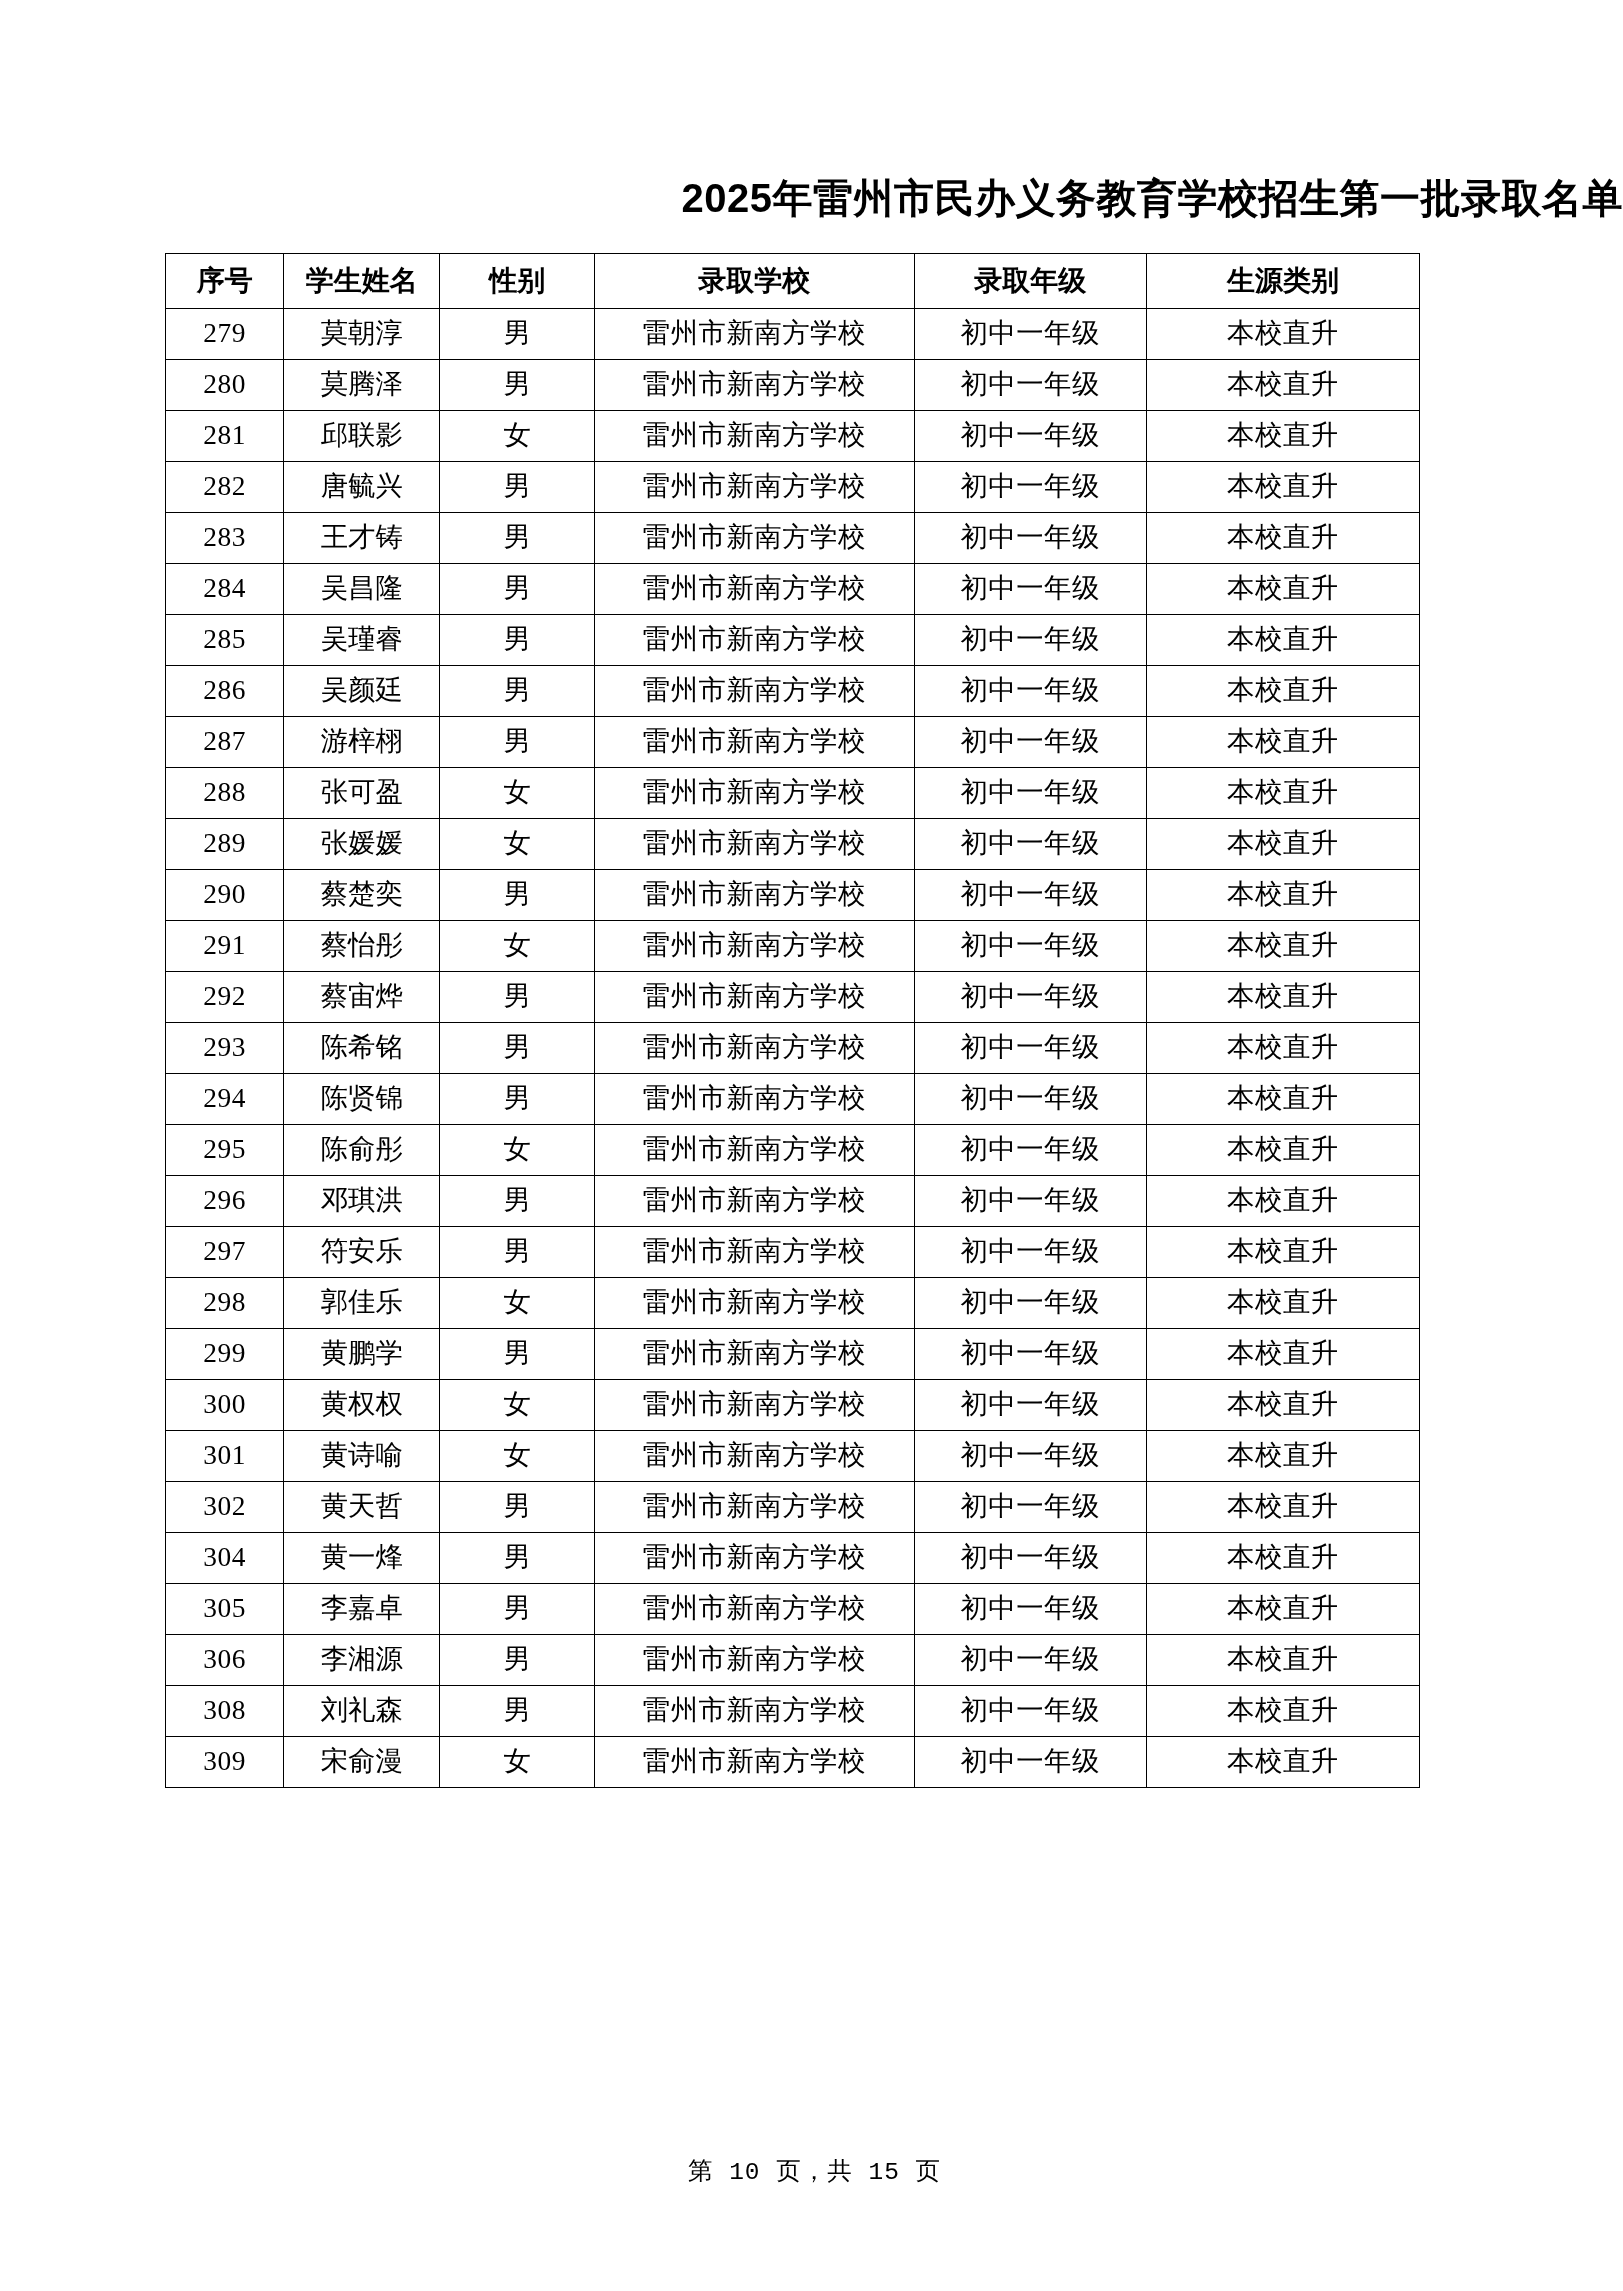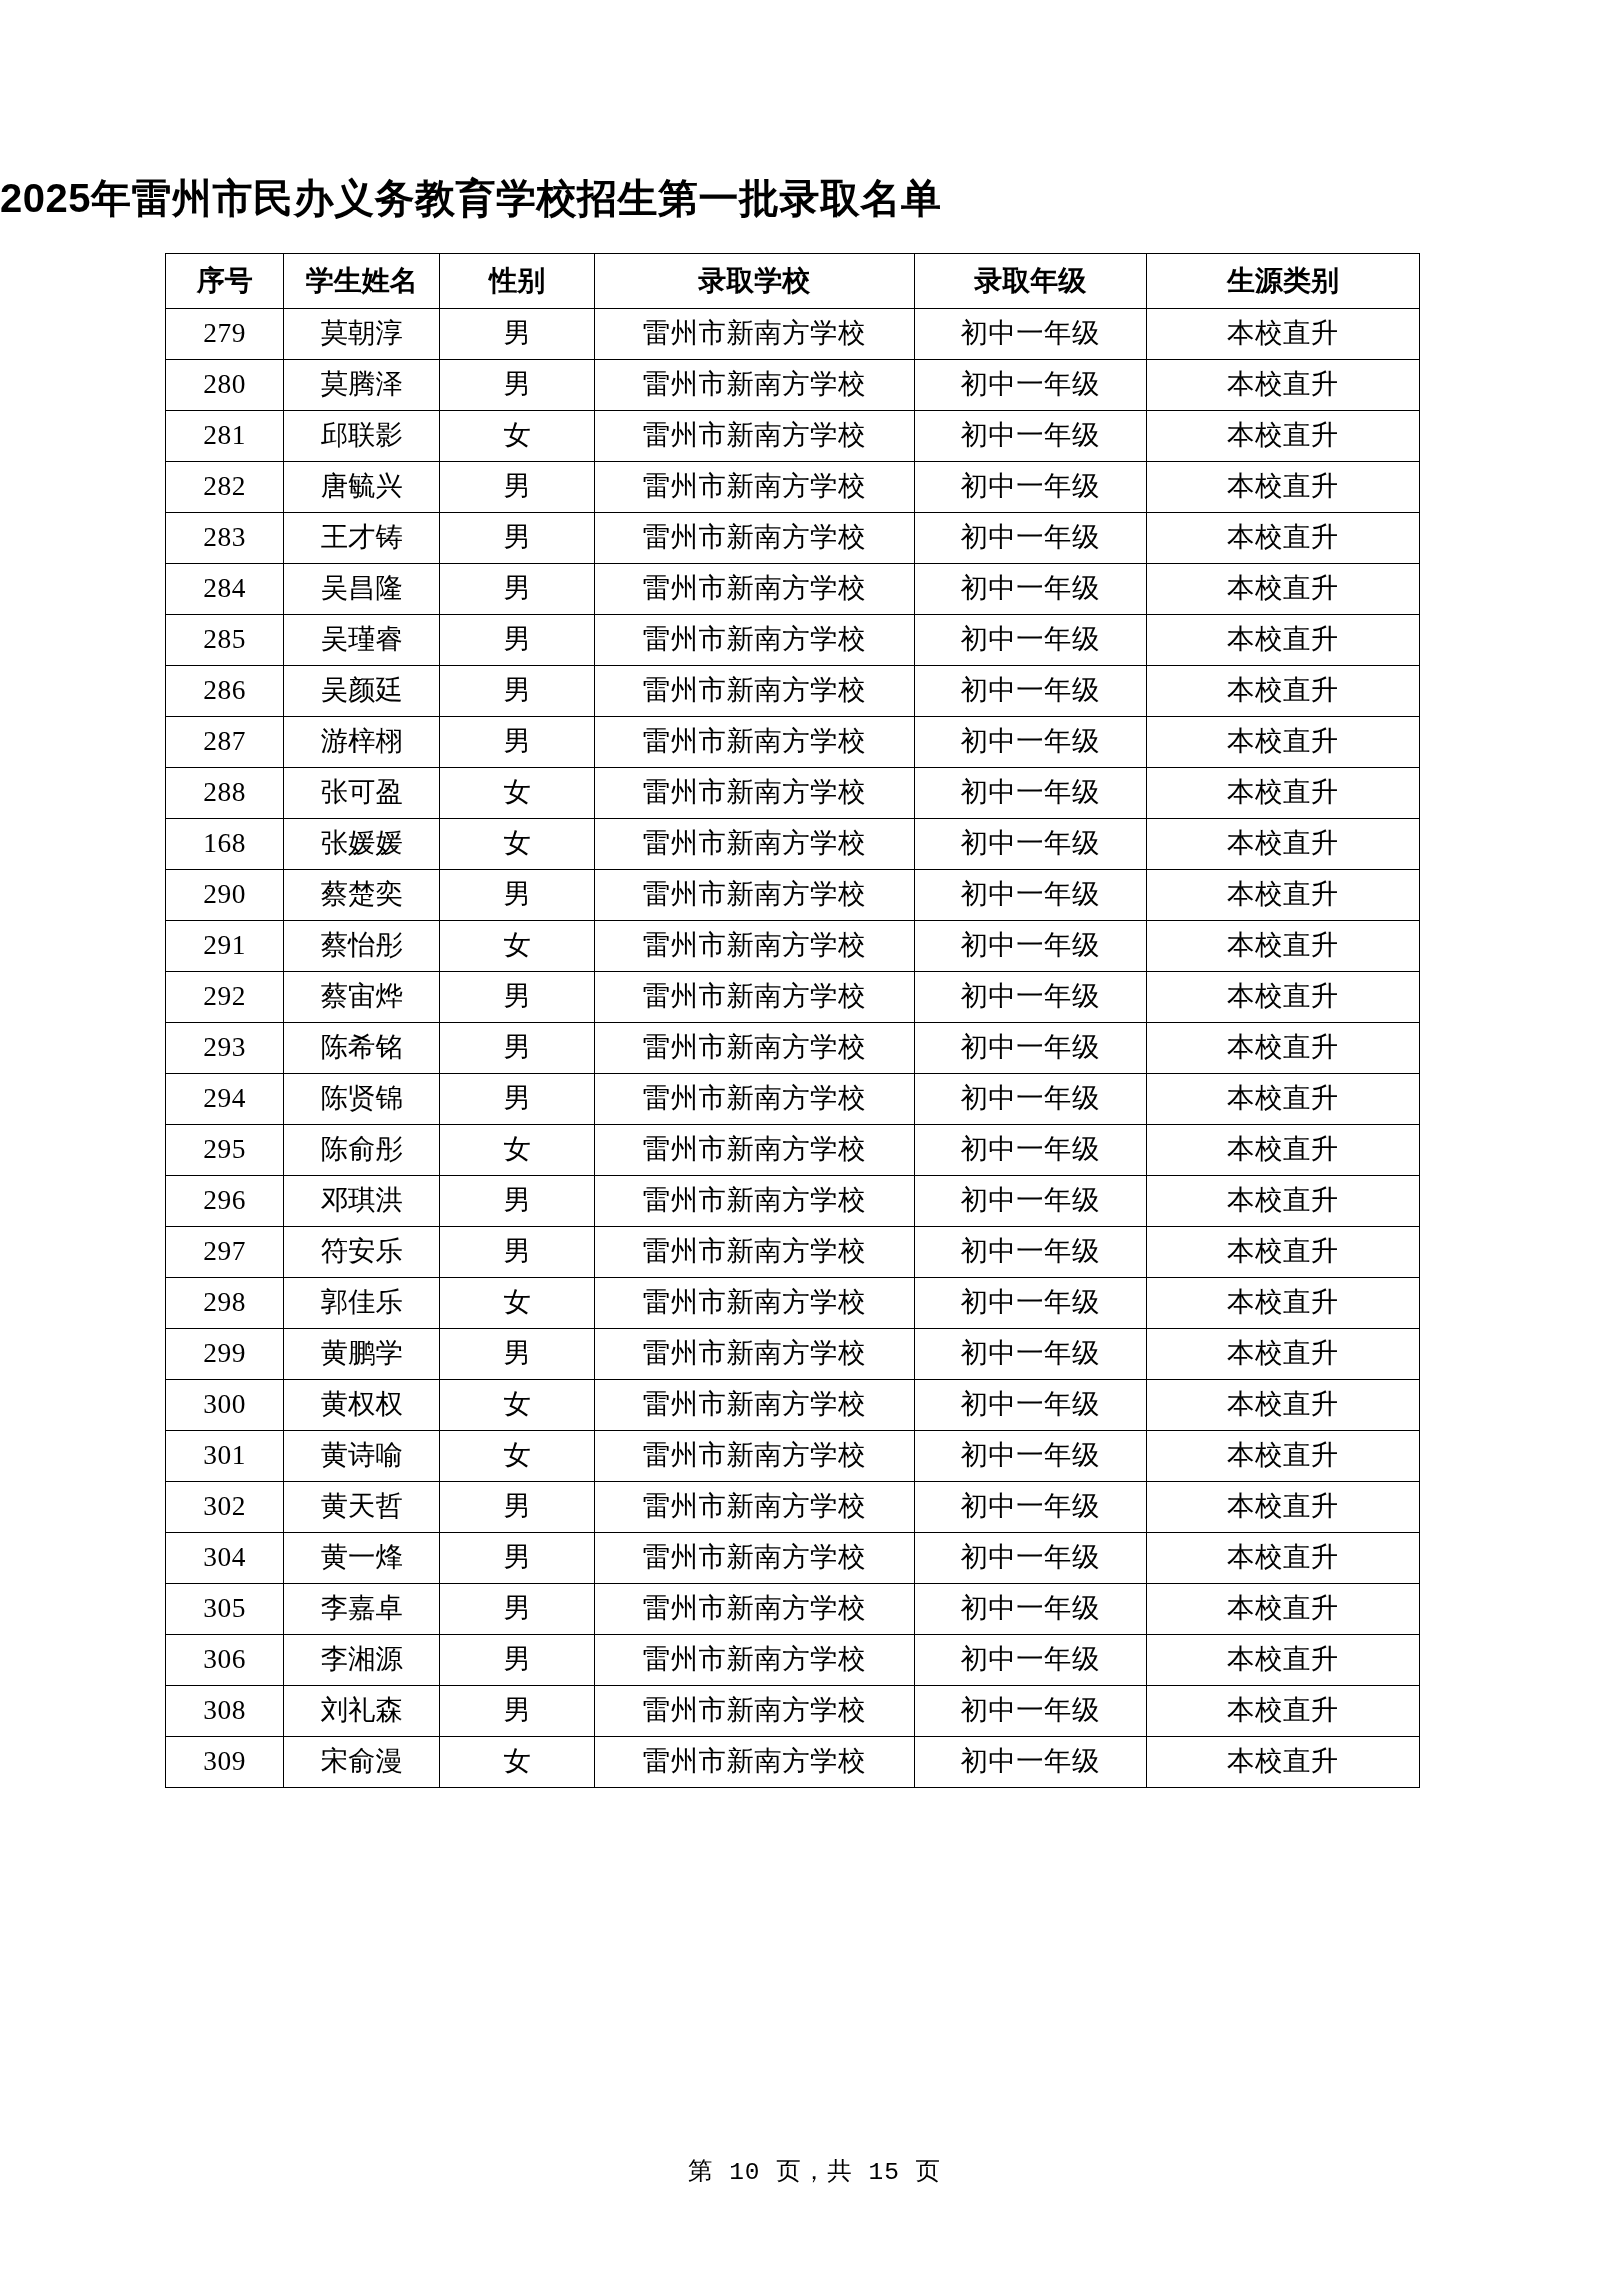--- a/index.html
+++ b/index.html
@@ -18,21 +18,21 @@
   .page {
     position: absolute;
     inset: 0;
     background: #fff;
   }
   .doc-title {
     position: absolute;
     top: 149px;
     left: 0;
     width: 100%;
-    text-align: left;
+    text-align: right;
     font-family: "Liberation Sans", "DejaVu Sans", sans-serif;
     font-weight: bold;
     font-size: 40px;
     letter-spacing: 0.5px;
     line-height: 1.1;
     white-space: nowrap;
   }
   .table-wrap {
     position: absolute;
     left: 165px;
@@ -193,21 +193,21 @@
           </tr>
           <tr>
             <td class="c-idx">288</td>
             <td class="c-name">张可盈</td>
             <td class="c-gender">女</td>
             <td class="c-school">雷州市新南方学校</td>
             <td class="c-grade">初中一年级</td>
             <td class="c-source">本校直升</td>
           </tr>
           <tr>
-            <td class="c-idx">168</td>
+            <td class="c-idx">289</td>
             <td class="c-name">张媛媛</td>
             <td class="c-gender">女</td>
             <td class="c-school">雷州市新南方学校</td>
             <td class="c-grade">初中一年级</td>
             <td class="c-source">本校直升</td>
           </tr>
           <tr>
             <td class="c-idx">290</td>
             <td class="c-name">蔡楚奕</td>
             <td class="c-gender">男</td>

